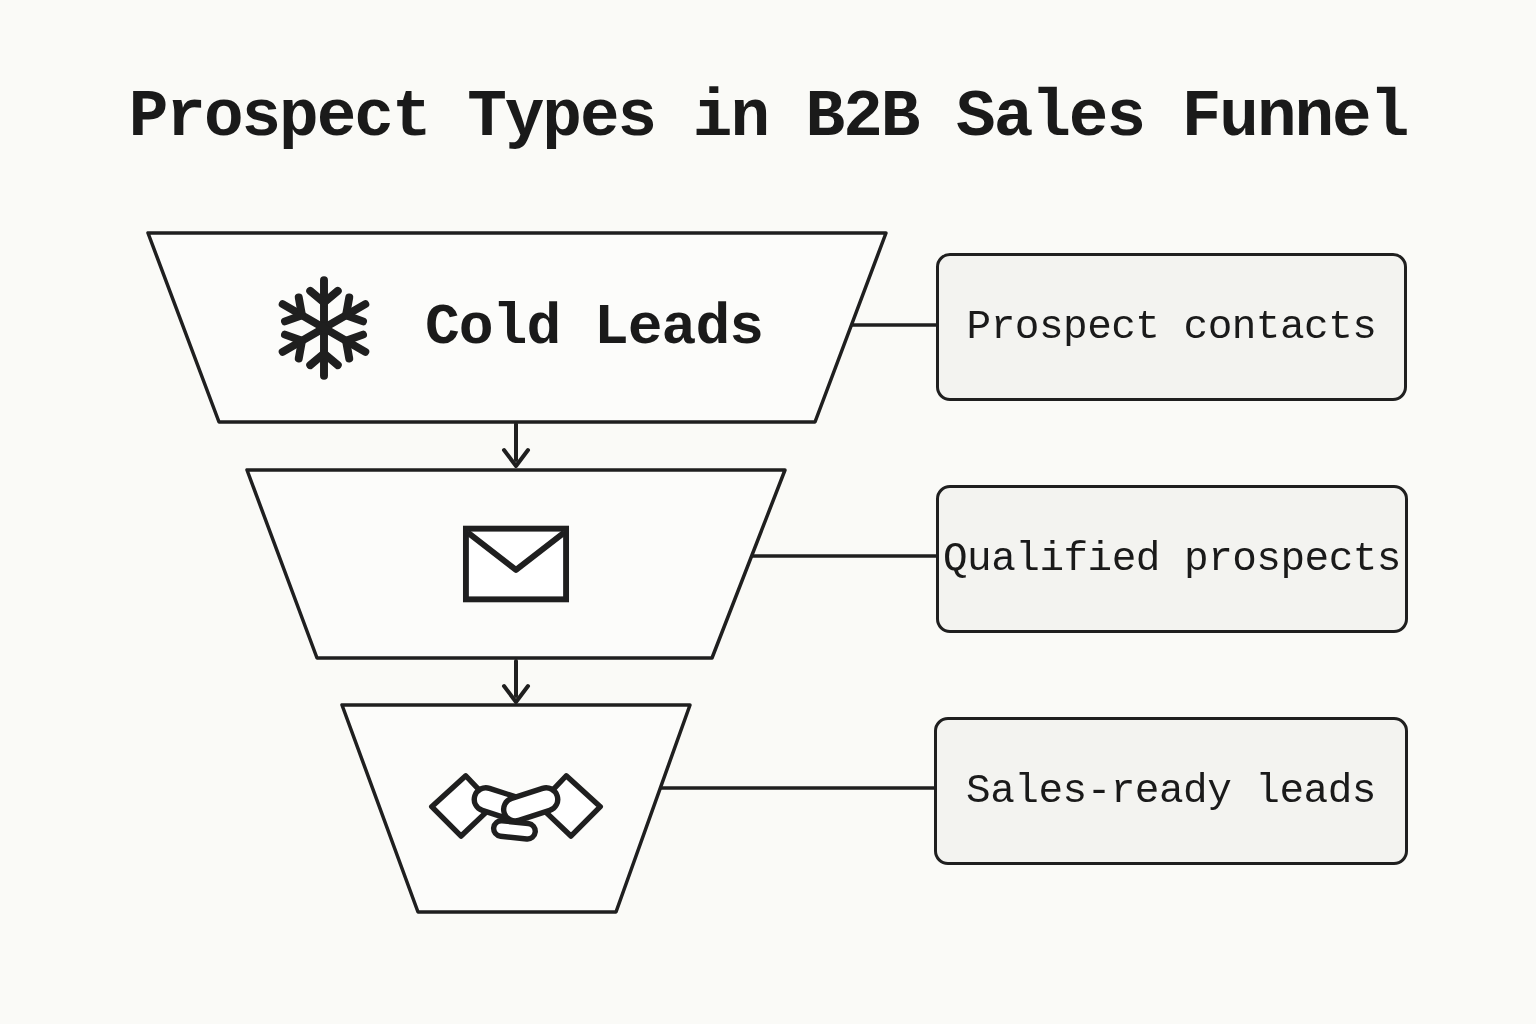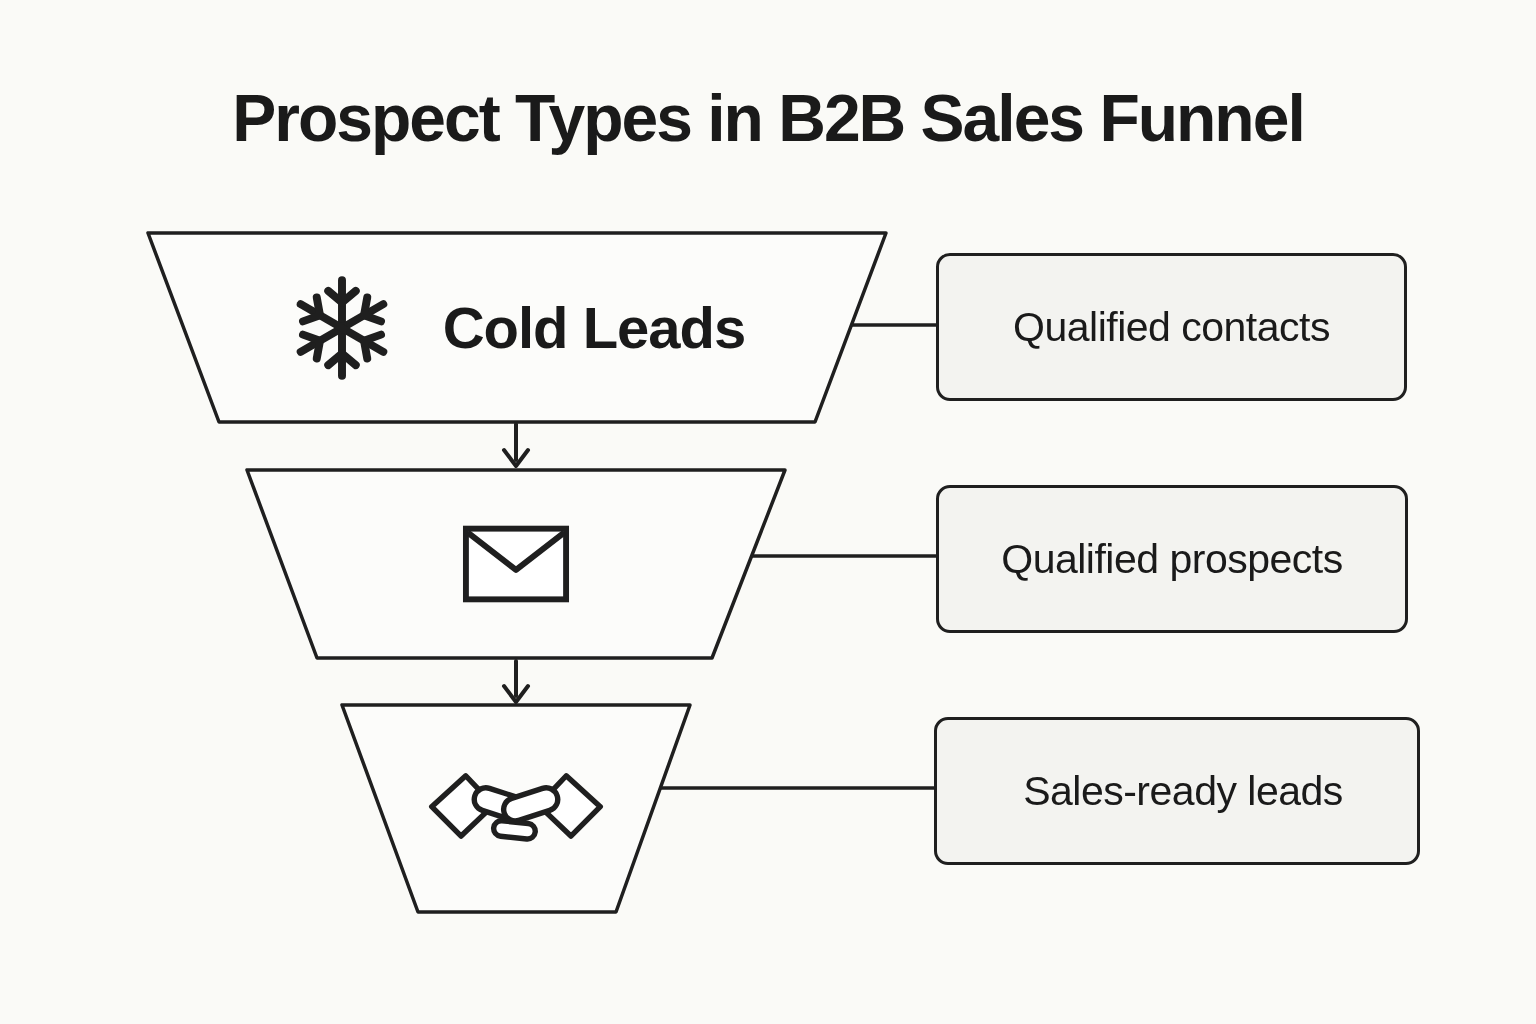--- a/index.html
+++ b/index.html
@@ -14,20 +14,21 @@
     font-family:"Liberation Sans", sans-serif;
     background:var(--background);
   }
   .canvas{
     position:relative;
     width:1536px;
     height:1024px;
     background:var(--background);
     overflow:hidden;
     color:var(--text);
+    font-family:Liberation Mono, monospace;
   }
   .layer{
     position:absolute;
     left:0; top:0;
     width:1536px;
     height:1024px;
   }
   .title{
     position:absolute;
     top:80px;
@@ -67,21 +68,21 @@
     justify-content:center;
     border:3px solid var(--stroke);
     border-radius:14px;
     background:var(--box-fill);
     font-size:41px;
     color:var(--text);
     letter-spacing:-0.5px;
   }
   .side-box.b1{ left:936px; top:253px; width:465px; height:142px; }
   .side-box.b2{ left:936px; top:485px; width:466px; height:142px;text-align:right; }
-  .side-box.b3{ left:934px; top:717px; width:468px; height:142px;padding-left:12px; }
+  .side-box.b3{ left:934px; top:717px; width:468px; height:142px; }
 </style>
 </head>
 <body>
 
 <div class="canvas">
 
   <svg class="layer" viewBox="0 0 1536 1024" aria-hidden="true">
     <g fill="var(--funnel-fill)" stroke="var(--stroke)" stroke-width="3.5" stroke-linejoin="round">
       <path d="M148 233 H886 L815 422 H219 Z"></path>
       <path d="M247 470 H785 L712 658 H317 Z"></path>
@@ -148,21 +149,21 @@
           <path d="M224 72 L180 32 L144 70 L186 110 Z"></path>
           <rect x="60" y="54" width="72" height="30" rx="15" transform="rotate(18 96 69)"></rect>
           <rect x="98" y="54" width="72" height="30" rx="15" transform="rotate(-18 134 69)"></rect>
           <rect x="86" y="92" width="54" height="20" rx="10" transform="rotate(6 113 102)"></rect>
         </g>
       </svg>
     </span>
   </div>
 
   <div class="side-box b1">
-    <span>Qualified contacts</span>
+    <span>Prospect contacts</span>
   </div>
   <div class="side-box b2">
     <span>Qualified prospects</span>
   </div>
   <div class="side-box b3">
     <span>Sales-ready leads</span>
   </div>
 
 </div>
 

